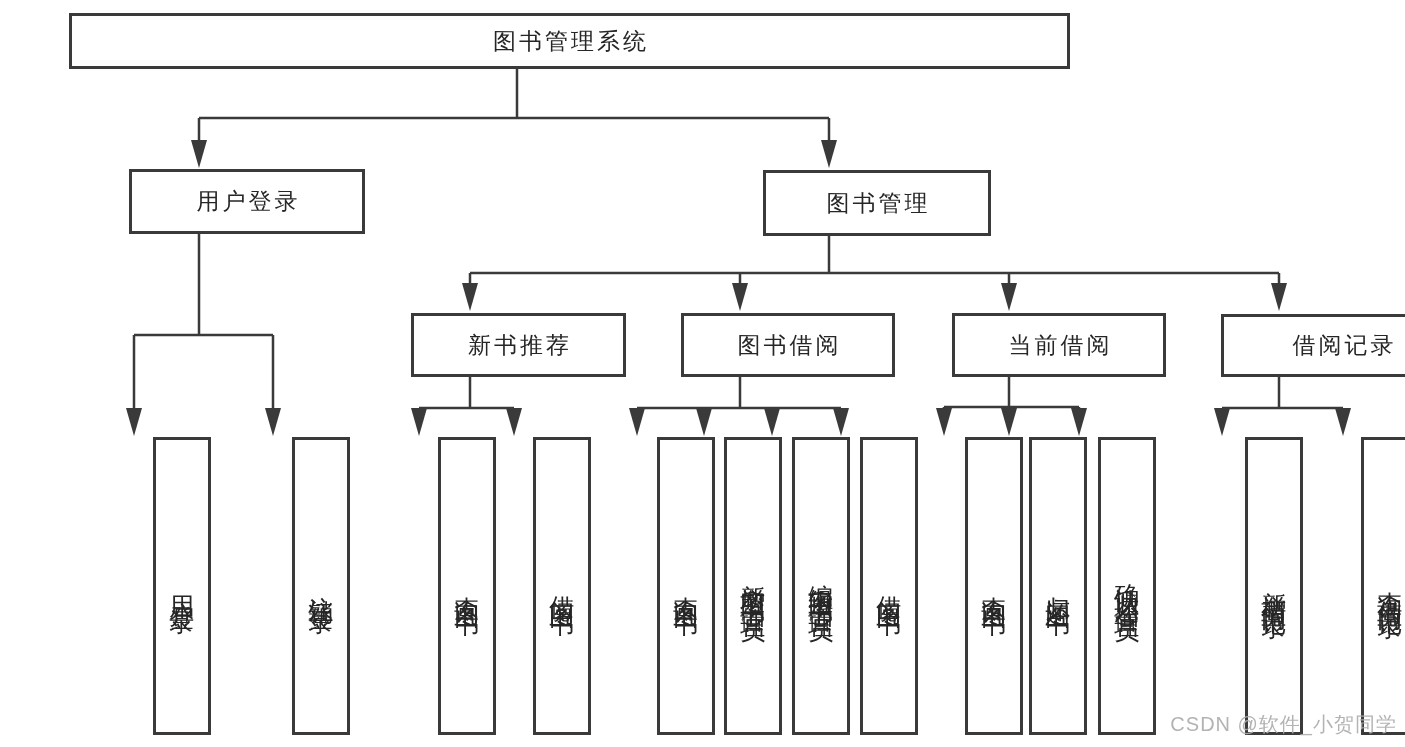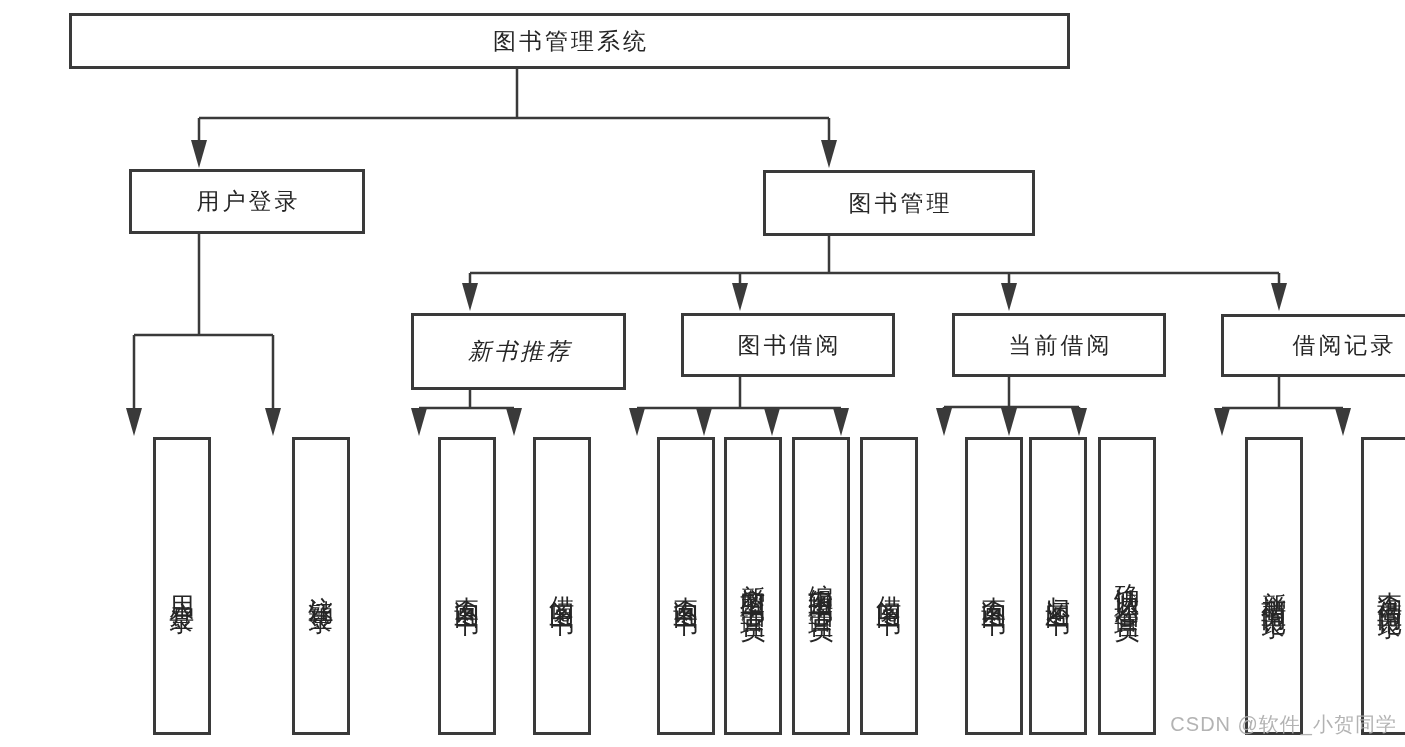--- a/index.html
+++ b/index.html
@@ -86,25 +86,25 @@
     </g>
   </svg>
 
   <div class="box" style="left:21px;top:13px;width:1001px;height:56px;">
     <span class="hlabel">图书管理系统</span>
   </div>
 
   <div class="box" style="left:81px;top:169px;width:236px;height:65px;">
     <span class="hlabel">用户登录</span>
   </div>
-  <div class="box" style="left:715px;top:170px;width:272px;height:66px;">
+  <div class="box" style="left:715px;top:170px;width:228px;height:66px;">
     <span class="hlabel">图书管理</span>
   </div>
 
-  <div class="box" style="left:363px;top:313px;width:215px;height:77px;font-style:italic;">
+  <div class="box" style="left:363px;top:313px;width:215px;height:64px;">
     <span class="hlabel">新书推荐</span>
   </div>
   <div class="box" style="left:904px;top:313px;width:214px;height:64px;">
     <span class="hlabel">当前借阅</span>
   </div>
   <div class="box" style="left:633px;top:313px;width:214px;height:64px;">
     <span class="hlabel">图书借阅</span>
   </div>
   <div class="box" style="left:1173px;top:314px;width:244px;height:63px;font-family:Liberation Mono, monospace;">
     <span class="hlabel">借阅记录</span>

